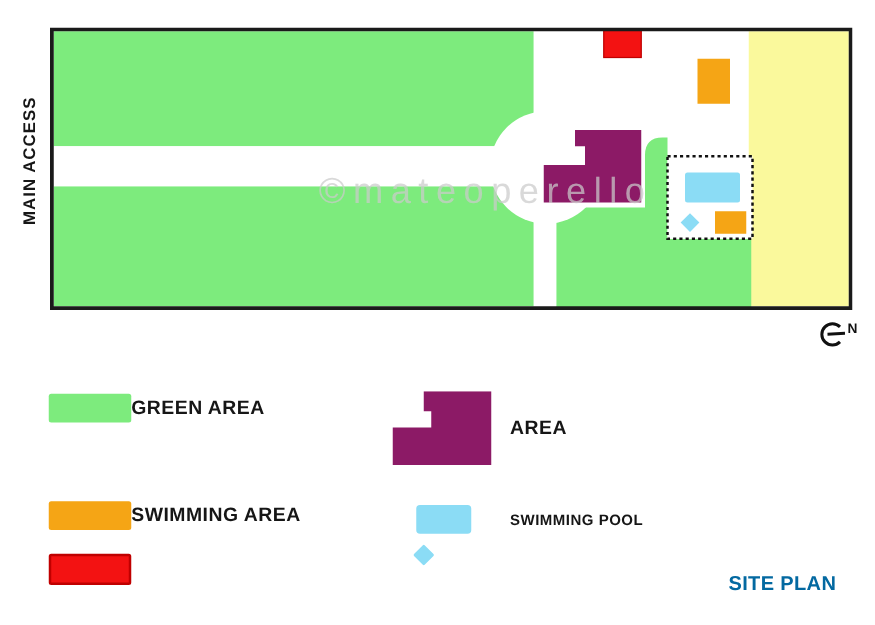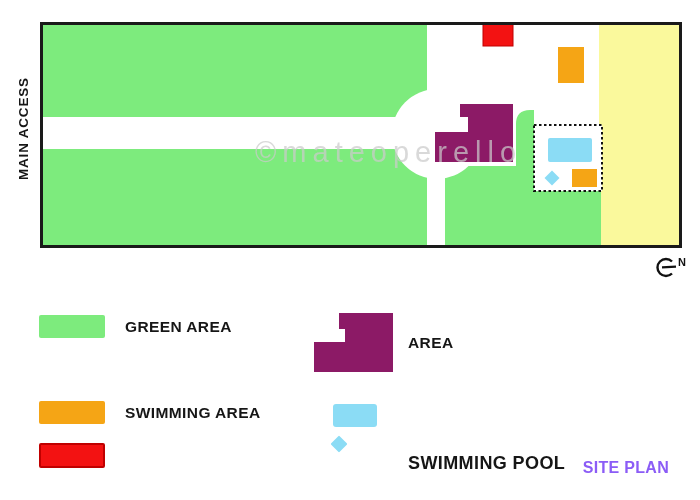--- a/index.html
+++ b/index.html
@@ -7,29 +7,29 @@
     position:relative;width:700px;height:500px;background:#ffffff;overflow:hidden;
     font-family:"Liberation Sans", sans-serif;color:#161616;
   }
   .main-access{
     position:absolute;left:-26px;top:122px;width:100px;height:16px;line-height:16px;
     text-align:center;font-size:13.5px;font-weight:600;letter-spacing:.8px;
     transform:rotate(-90deg);white-space:nowrap;
   }
   .map-svg{position:absolute;left:40px;top:22px;}
   .north-svg{position:absolute;left:650px;top:252px;}
-  .legend-row{position:absolute;left:39px;display:flex;align-items:center;gap:20px;}
+  .legend-row{position:absolute;left:39px;display:flex;align-items:center;gap:0;}
   .swatch{width:66px;height:23px;border-radius:2px;box-sizing:border-box;flex:0 0 auto;}
   .legend-label{font-size:15.5px;font-weight:600;letter-spacing:.4px;white-space:nowrap;}
   .house-icon-svg{position:absolute;left:314px;top:313px;}
   .house-label{position:absolute;left:408px;top:334px;font-size:15.5px;font-weight:600;letter-spacing:.4px;}
   .pool-swatch{position:absolute;left:333px;top:404px;width:44px;height:23px;border-radius:3px;}
   .pool-diamond{position:absolute;left:333px;top:438px;width:12px;height:12px;transform:rotate(45deg);border-radius:1px;}
-  .pool-label{position:absolute;left:408px;top:409px;font-size:18px;font-weight:600;letter-spacing:.4px;margin-top:44px;}
-  .site-plan-title{position:absolute;right:31px;top:459px;font-size:16px;font-weight:900;letter-spacing:.3px;color:#8b5cf6;}
+  .pool-label{position:absolute;left:408px;top:409px;font-size:12px;font-weight:600;letter-spacing:.4px;}
+  .site-plan-title{position:absolute;right:31px;top:459px;font-size:16px;font-weight:900;letter-spacing:.3px;color:#0369a1;}
   .wm{font-size:29px;letter-spacing:6px;font-weight:400;}
 </style>
 </head>
 <body>
 
 <div class="page">
 
   <div class="main-access">MAIN ACCESS</div>
 
   <svg class="map-svg" width="642" height="226" viewBox="0 0 642 226">

